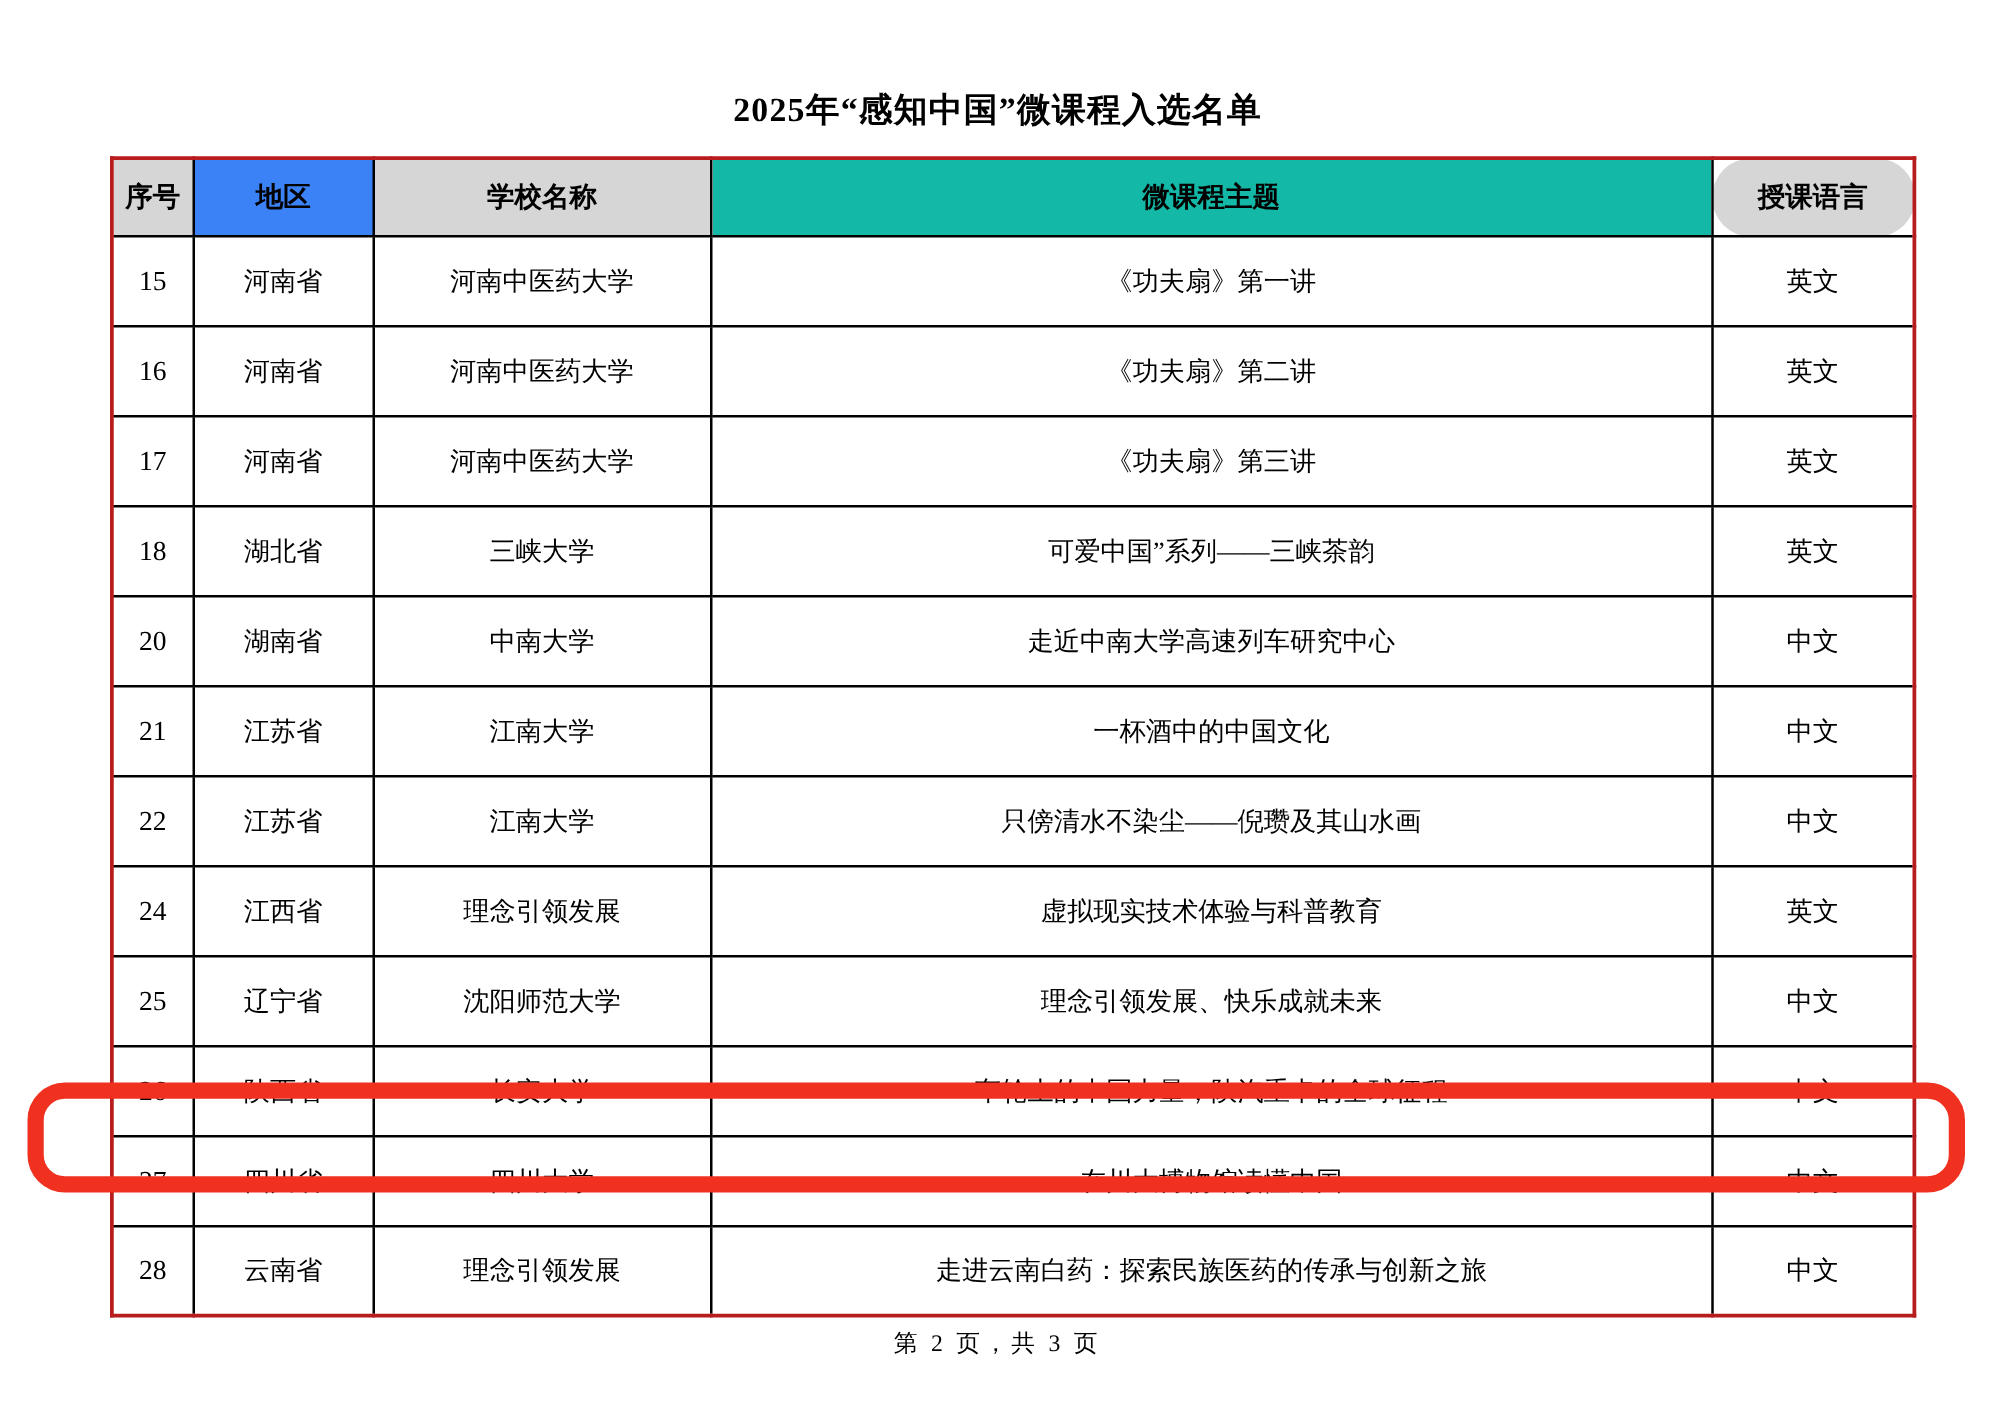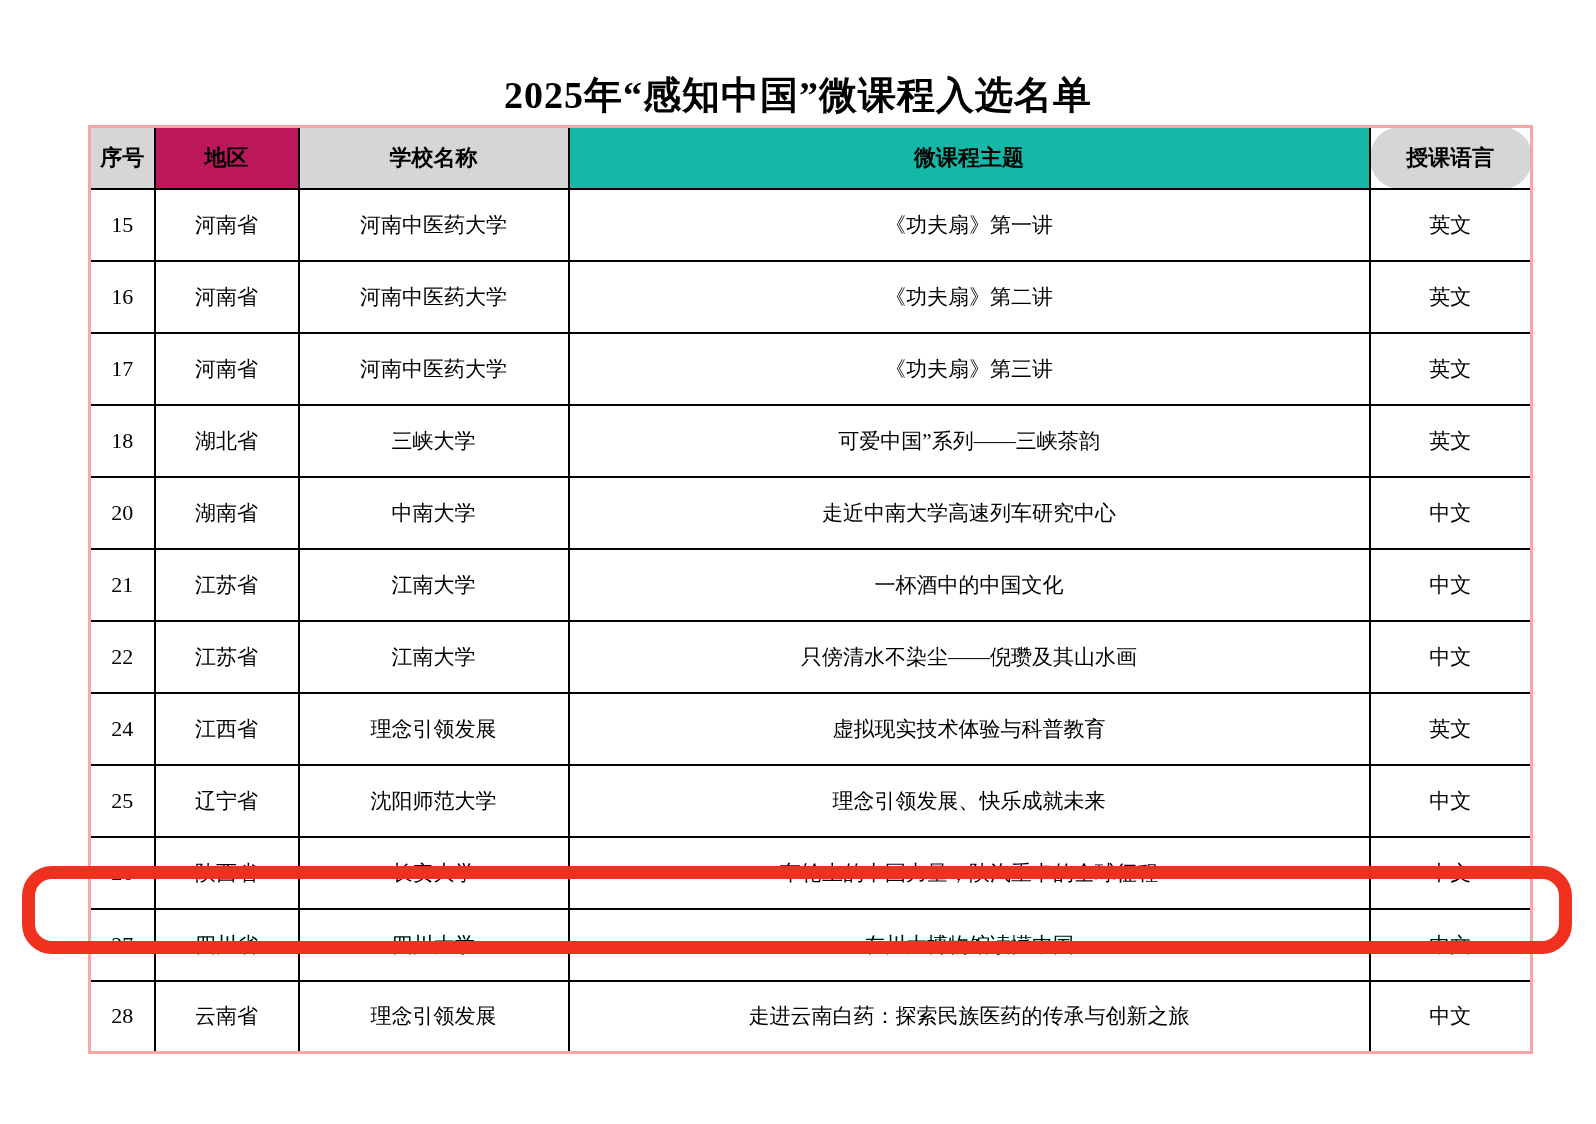--- a/index.html
+++ b/index.html
@@ -12,33 +12,33 @@
     font-family: "Liberation Serif", "DejaVu Serif", serif;
     overflow: hidden;
   }
   .doc-title {
     position: absolute;
     top: 70px;
     left: 0;
     width: 100%;
     margin: 0;
     text-align: center;
-    font-size: 38px;
+    font-size: 27px;
     font-weight: bold;
     letter-spacing: 1px;
     font-family: "Liberation Serif", "DejaVu Serif", serif;
   }
   table.course-table {
     position: absolute;
     left: 88px;
     top: 125px;
     width: 1442px;
     border-collapse: collapse;
     table-layout: fixed;
-    border: 3px solid #fca5a5;
+    border: 3px solid #b91c1c;
   }
   .course-table th, .course-table td {
     border: 2px solid #000;
     text-align: center;
     vertical-align: middle;
     padding: 0 6px;
     overflow: hidden;
   }
   .course-table thead tr { height: 62px; }
   .course-table tbody tr { height: 72px; }
@@ -90,21 +90,21 @@
     <colgroup>
       <col style="width:65px">
       <col style="width:144px">
       <col style="width:270px">
       <col style="width:801px">
       <col style="width:162px">
     </colgroup>
     <thead>
       <tr>
         <th style="background: rgb(214, 214, 214);">序号</th>
-        <th style="background: #be185d;">地区</th>
+        <th style="background: #3b82f6;">地区</th>
         <th style="background: rgb(214, 214, 214);">学校名称</th>
         <th style="background: #14b8a6;">微课程主题</th>
         <th style="background: rgb(214, 214, 214); border-radius: 30px;">授课语言</th>
       </tr>
     </thead>
     <tbody>
         <tr>
     <td class="cell-no">15</td>
     <td class="cell-region">河南省</td>
     <td class="cell-school">河南中医药大学</td>
@@ -186,14 +186,15 @@
     <td class="cell-region">云南省</td>
     <td class="cell-school">理念引领发展</td>
     <td class="cell-topic">走进云南白药：探索民族医药的传承与创新之旅</td>
     <td class="cell-language">中文</td>
   </tr>
       </tbody>
   </table>
 
   <div class="highlight-box" style="border-color: rgb(240, 49, 32);"></div>
 
+  <div class="page-footer">第 2 页，共 3 页</div>
 
 </div>
 
 </body></html>

